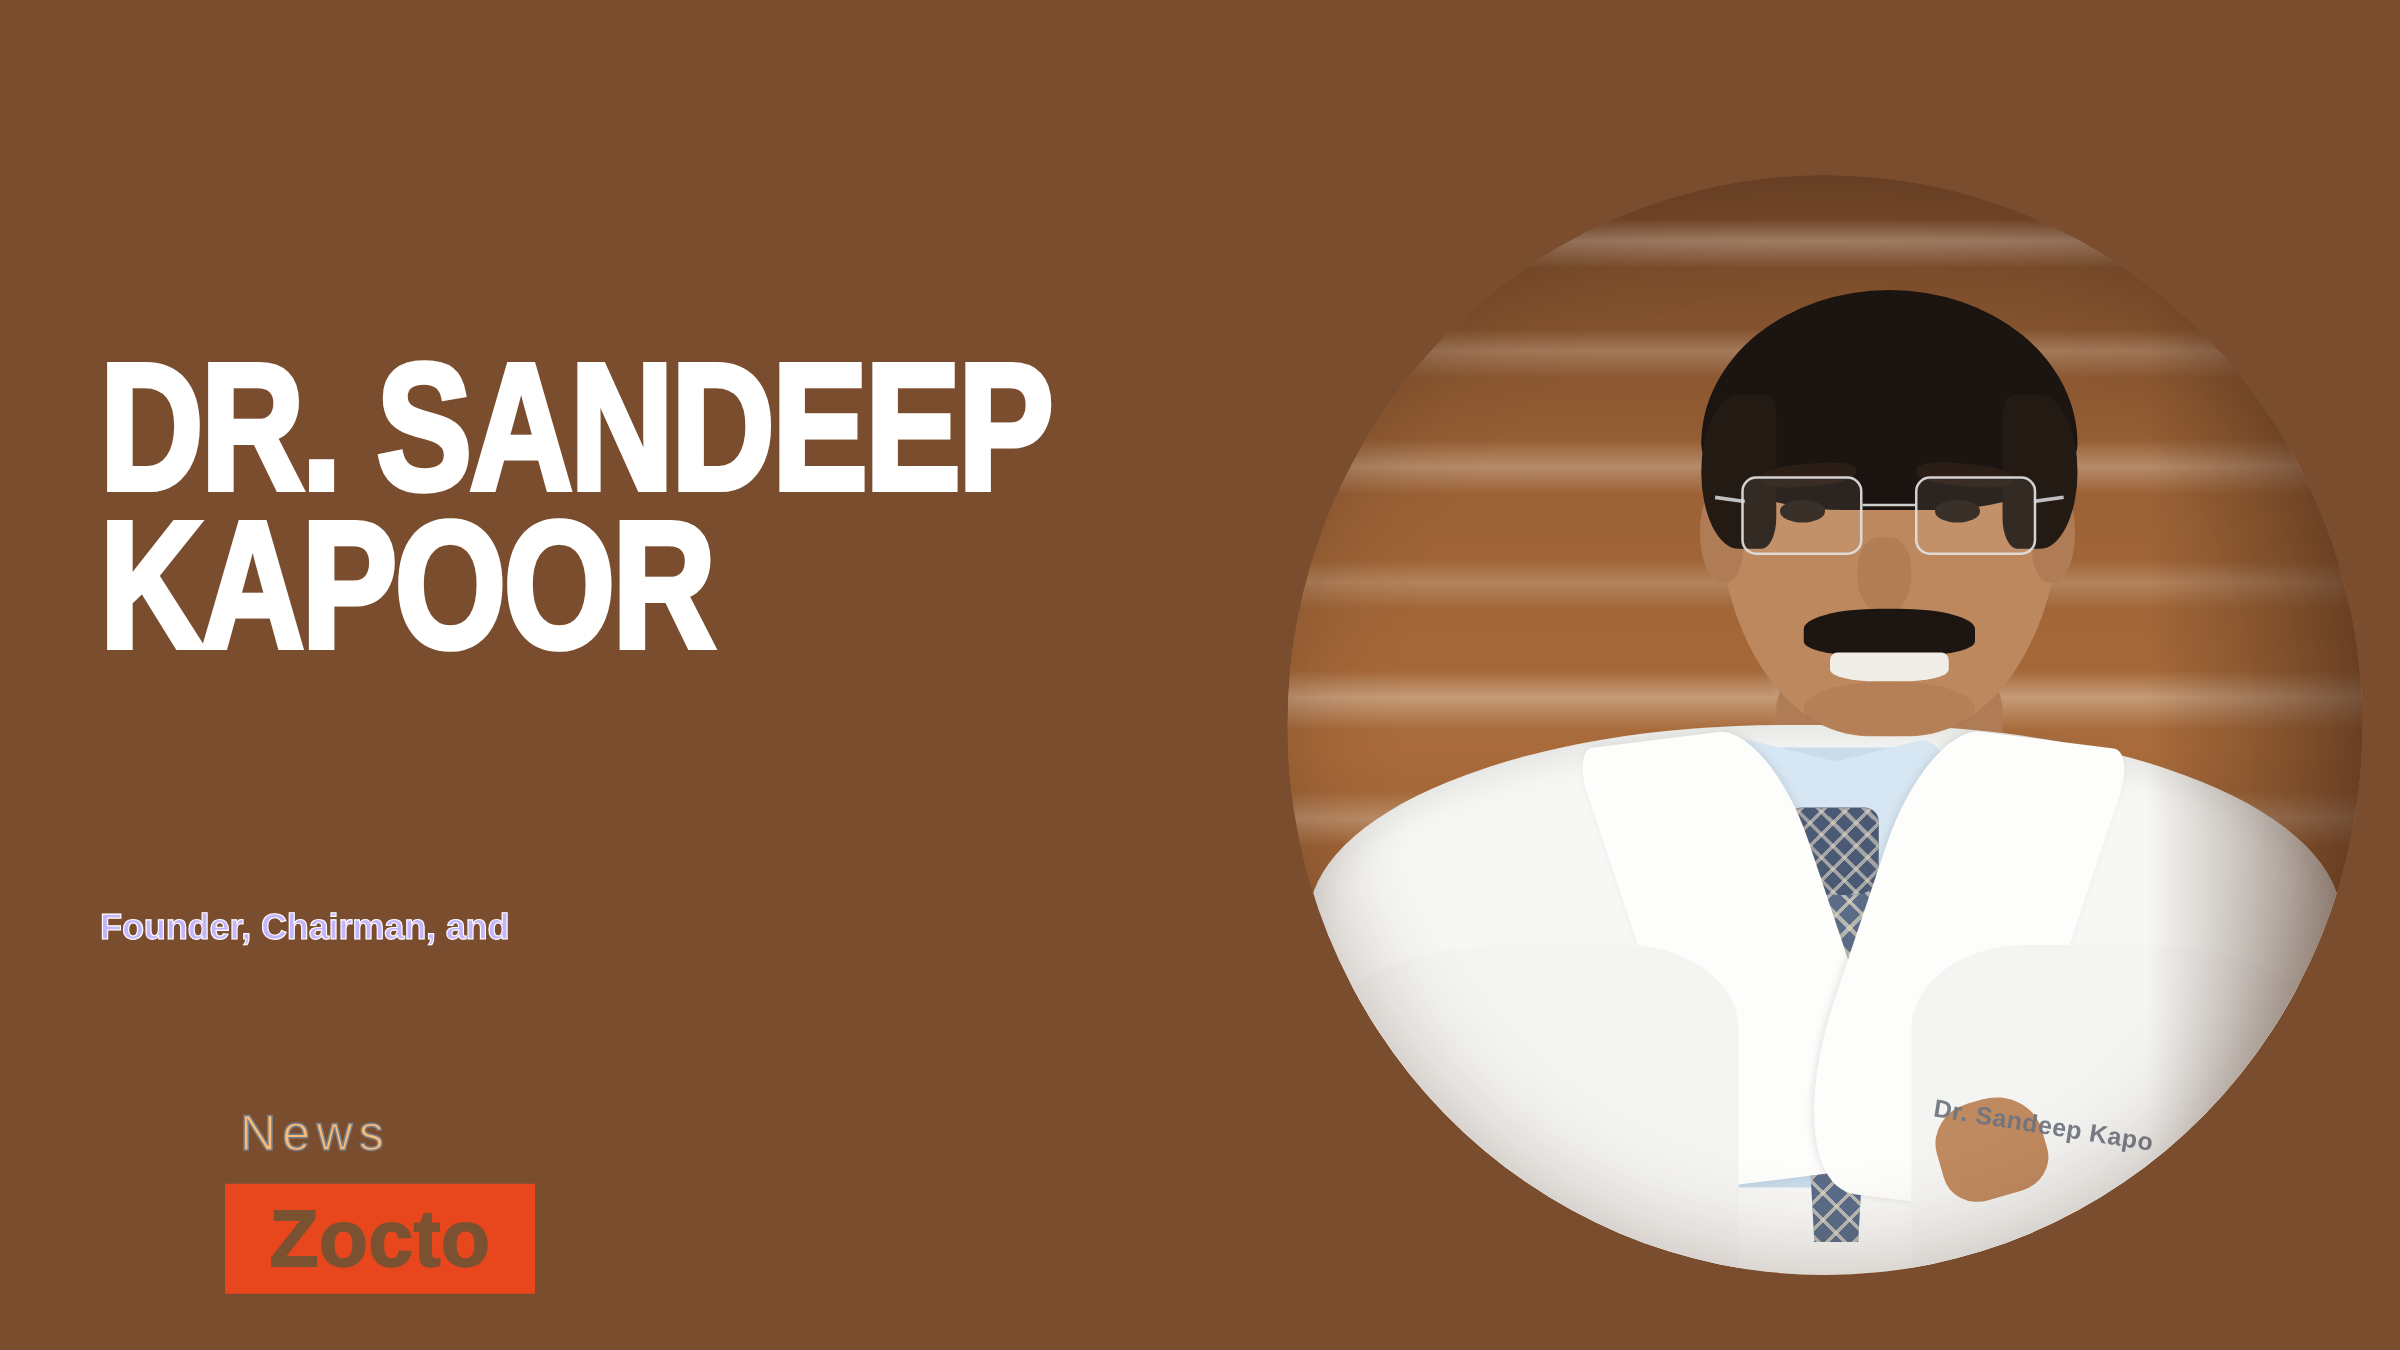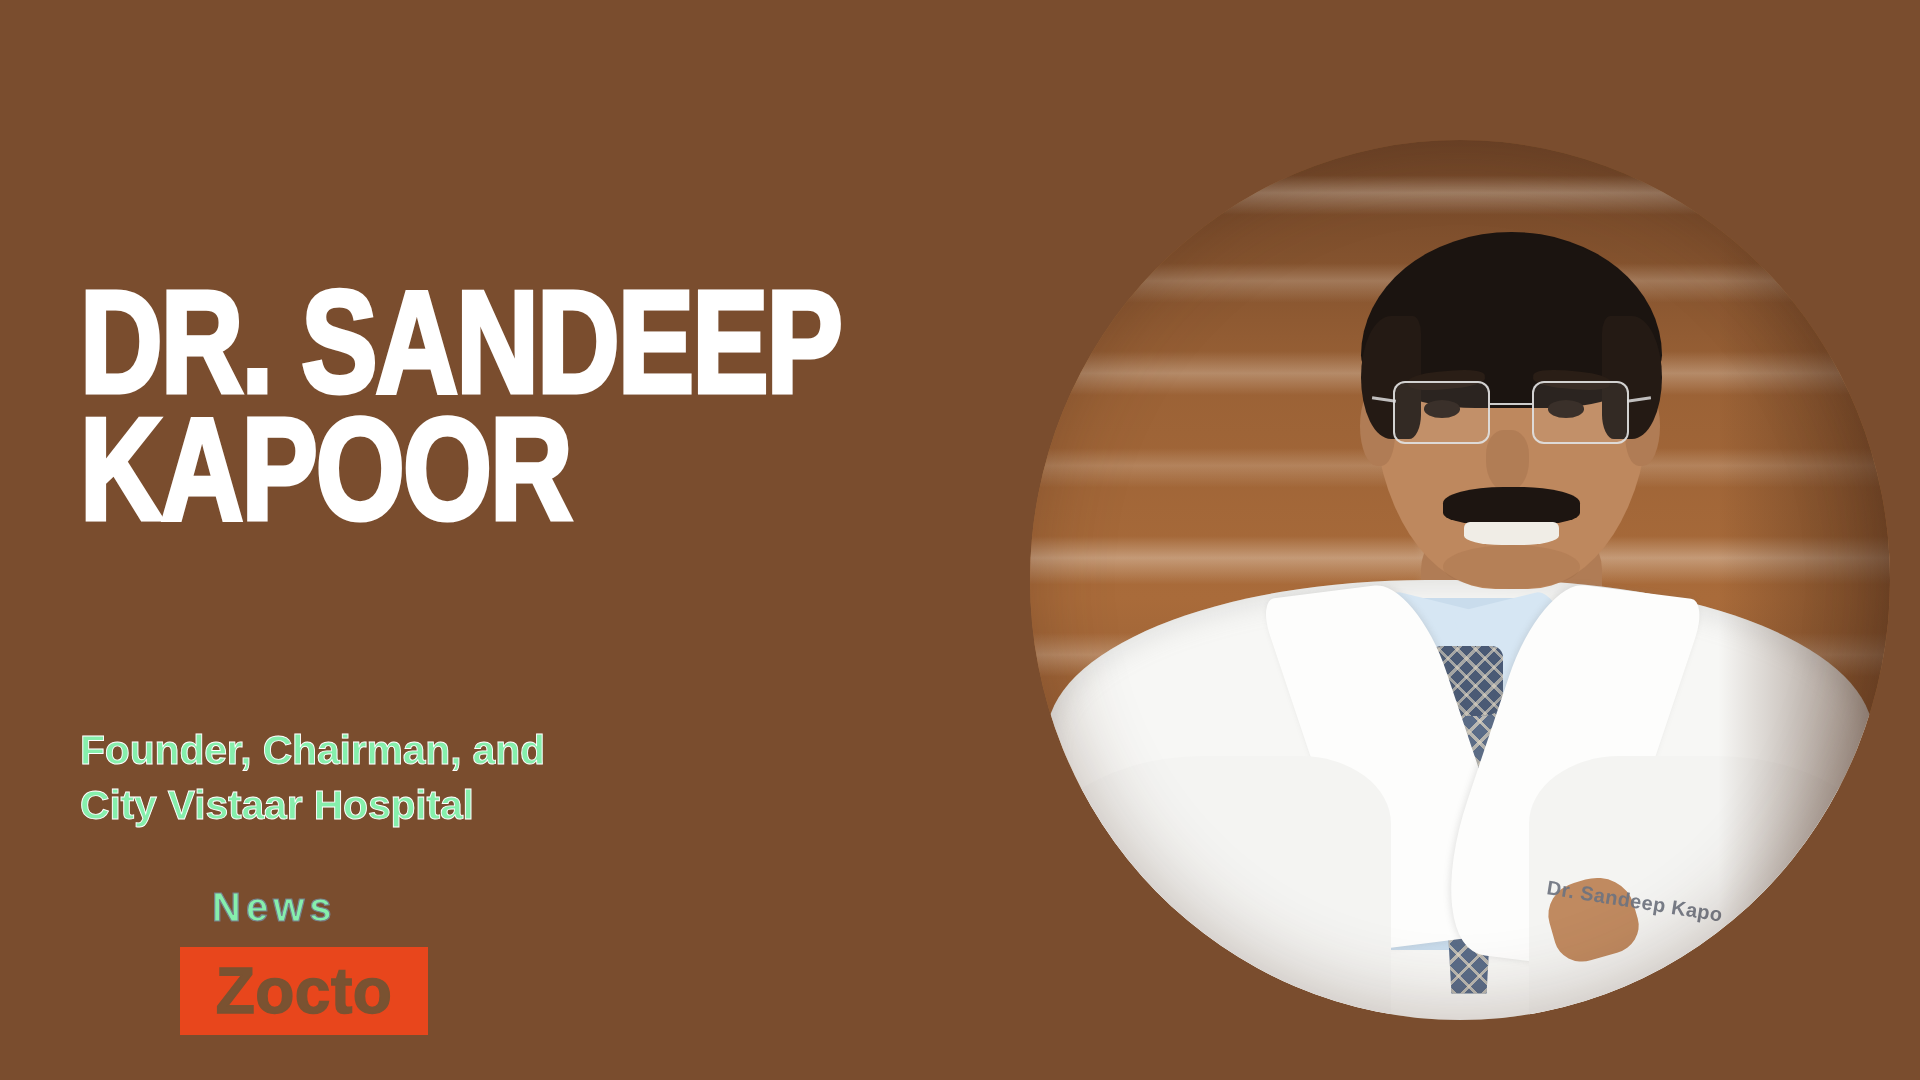--- a/index.html
+++ b/index.html
@@ -36,42 +36,42 @@
     transform:scaleY(1.22) scaleX(0.97);
     transform-origin:left top;
     -webkit-text-stroke:4px #FFFFFF;
   }
   .headline .ln { display:block; white-space:nowrap; }
 
   .subtitle {
     position:absolute;
     left:0; top:723px;
     width:760px;
-    color:#86efac;
+    color:#c4b5fd;
     font-weight:700;
-    font-size:41px;
+    font-size:29px;
     line-height:1.33;
     letter-spacing:-0.2px;
     -webkit-text-stroke:0.9px #FFFFFF;
   }
   .subtitle .sl { display:block; white-space:nowrap; }
 
   
   .logo {
     position:absolute;
     left:20px; top:885px;
     width:340px; height:160px;
   }
   .logo-news {
     position:absolute;
-    left:112px; top:0;
+    left:92px; top:0;
     font-size:40px;
-    font-weight:700;
+    font-weight:400;
     letter-spacing:5px;
-    color:#86efac;
+    color:#fdba74;
     -webkit-text-stroke:1.2px #77818D;
   }
   .logo-box {
     position:absolute;
     left:80px; top:62px;
     width:248px; height:88px;
     background:#E8461C;
   }
   .logo-word {
     position:absolute;
@@ -419,21 +419,20 @@
 
   <div class="left-col">
 
     <div class="headline">
       <span class="ln">DR. SANDEEP</span>
       <span class="ln">KAPOOR</span>
     </div>
 
     <div class="subtitle">
       <span class="sl">Founder, Chairman, and</span>
-      <span class="sl">City Vistaar Hospital</span>
     </div>
 
     <div class="logo">
       <div class="logo-news">News</div>
       <div class="logo-box">
         <div class="logo-word">Zocto</div>
       </div>
     </div>
 
   </div>

